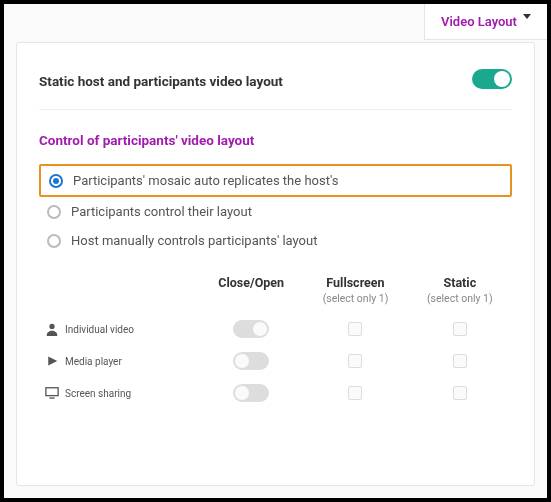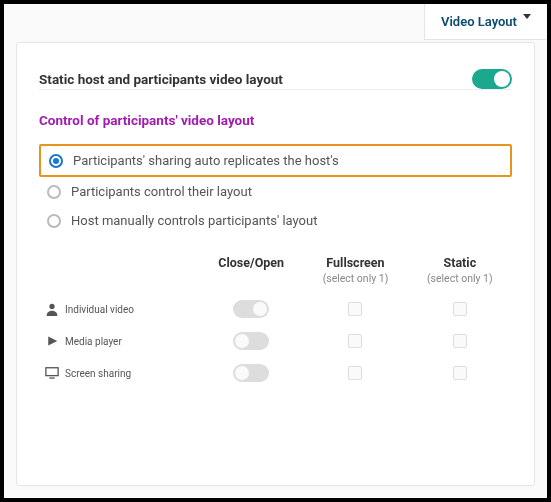--- a/index.html
+++ b/index.html
@@ -25,21 +25,21 @@
       background: #fff;
       border: 1px solid #e5e5e5;
       border-top: none;
       border-right: none;
       padding: 10px 16px;
       display: flex;
       align-items: flex-start;
       gap: 6px;
       font-size: 13px;
       font-weight: 600;
-      color: #0c4a6e;
+      color: #a21caf;
     }
     .caret {
       width: 0; height: 0;
       border-left: 4px solid transparent;
       border-right: 4px solid transparent;
       border-top: 5px solid #333;
     }
     .panel {
       position: absolute;
       top: 38px;
@@ -47,21 +47,22 @@
       right: 12px;
       bottom: 12px;
       background: #fff;
       border: 1px solid #e5e5e5;
       border-radius: 3px;
       padding: 26px 22px 10px 22px;
     }
     .row-setting {
       display: flex;
       justify-content: space-between;
-      align-items: center;
+      align-items: flex-end;
+      padding-bottom: 20px;
       border-bottom: 1px solid #eee;
       margin-bottom: 22px;
     }
     .section-title {
       font-size: 13.5px;
       font-weight: 700;
       color: #333;
     }
     .toggle-on {
       width: 40px; height: 20px;
@@ -193,21 +194,21 @@
     <div class="row-setting">
       <div class="section-title">Static host and participants video layout</div>
       <div class="toggle-on"></div>
     </div>
 
     <div class="section-sub">Control of participants' video layout</div>
 
     <div class="radio-group">
       <div class="radio-row highlight">
         <div class="radio checked"></div>
-        <span>Participants' sharing auto replicates the host's</span>
+        <span>Participants' mosaic auto replicates the host's</span>
       </div>
       <div class="radio-row">
         <div class="radio"></div>
         <span>Participants control their layout</span>
       </div>
       <div class="radio-row">
         <div class="radio"></div>
         <span>Host manually controls participants' layout</span>
       </div>
     </div>

